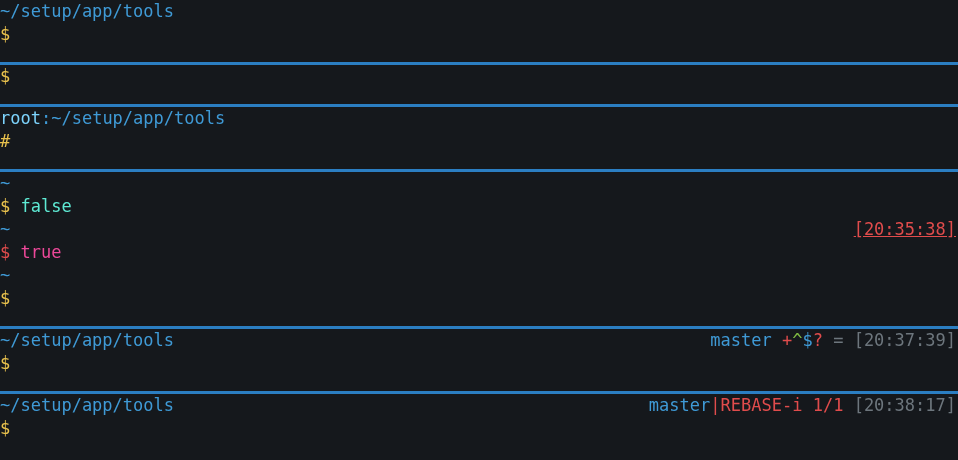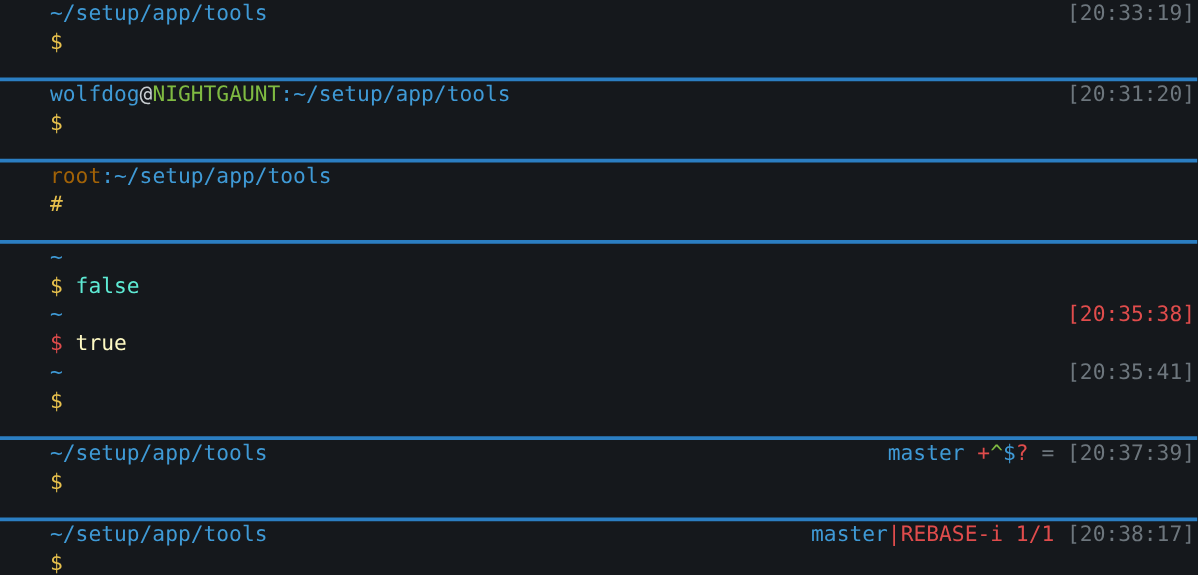--- a/index.html
+++ b/index.html
@@ -19,21 +19,20 @@
     height: 460px;
     background: #15181c;
     position: relative;
     box-sizing: border-box;
   }
 
   
   .pblock {
     position: relative;
     box-sizing: border-box;
-    padding-left: 40px;
   }
   .pblock.ruled {
     border-top: 3px solid #2b7ec2;
   }
   .prow {
     position: relative;
     height: 23px;
     line-height: 23px;
     font-size: 17px;
     white-space: pre;
@@ -50,49 +49,48 @@
     right: 2px;
     top: 0;
     white-space: pre;
     text-align: right;
   }
   .spacer {
     height: 16px;
   }
 
   .ts        { color: #6d767d; font-size: 17px; letter-spacing: 0px; }
-  .ts-err    { color: #e04c4c; font-size: 17px; }
+  .ts-err    { color: #e04c4c; font-size: 17px; text-decoration: underline; }
 
   .gitseg    { font-size: 17px; }
 </style>
 </head>
 <body>
 
 <div id="terminal">
     <div class="pblock">
-      <div class="prow"><span class="left"><span style="color: rgb(63, 154, 214);">~/setup/app/tools</span></span><span class="right"><span class="ts">[20:33:19]</span></span></div>
+      <div class="prow"><span class="left"><span style="color: rgb(63, 154, 214);">~/setup/app/tools</span></span></div>
       <div class="prow"><span class="left"><span style="color: rgb(232, 193, 77);">$</span></span></div>
       <div class="spacer"></div>
     </div>
     <div class="pblock ruled" style="border-top-color: rgb(43, 126, 194);">
-      <div class="prow"><span class="left"><span style="color: rgb(63, 154, 214);">wolfdog</span><span style="color: rgb(200, 205, 209);">@</span><span style="color: rgb(127, 186, 66);">NIGHTGAUNT</span><span style="color: rgb(63, 154, 214);">:</span><span style="color: rgb(63, 154, 214);">~/setup/app/tools</span></span><span class="right"><span class="ts">[20:31:20]</span></span></div>
       <div class="prow"><span class="left"><span style="color: rgb(232, 193, 77);">$</span></span></div>
       <div class="spacer"></div>
     </div>
     <div class="pblock ruled" style="border-top-color: rgb(43, 126, 194);">
-      <div class="prow"><span class="left"><span style="color: #a16207;">root</span><span style="color: rgb(63, 154, 214);">:</span><span style="color: rgb(63, 154, 214);">~/setup/app/tools</span></span></div>
+      <div class="prow"><span class="left"><span style="color: #7dd3fc;">root</span><span style="color: rgb(63, 154, 214);">:</span><span style="color: rgb(63, 154, 214);">~/setup/app/tools</span></span></div>
       <div class="prow"><span class="left"><span style="color: rgb(232, 193, 77);">#</span></span></div>
       <div class="spacer"></div>
     </div>
     <div class="pblock ruled" style="border-top-color: rgb(43, 126, 194);">
       <div class="prow"><span class="left"><span style="color: rgb(63, 154, 214);">~</span></span></div>
       <div class="prow"><span class="left"><span style="color: rgb(232, 193, 77);">$</span><span style="color: #5eead4;"> false</span></span></div>
       <div class="prow"><span class="left"><span style="color: rgb(63, 154, 214);">~</span></span><span class="right"><span class="ts-err">[20:35:38]</span></span></div>
-      <div class="prow"><span class="left"><span style="color: rgb(224, 76, 76);">$</span><span style="color: #fef9c3;"> true</span></span></div>
-      <div class="prow"><span class="left"><span style="color: rgb(63, 154, 214);">~</span></span><span class="right"><span class="ts">[20:35:41]</span></span></div>
+      <div class="prow"><span class="left"><span style="color: rgb(224, 76, 76);">$</span><span style="color: #ec4899;"> true</span></span></div>
+      <div class="prow"><span class="left"><span style="color: rgb(63, 154, 214);">~</span></span></div>
       <div class="prow"><span class="left"><span style="color: rgb(232, 193, 77);">$</span></span></div>
       <div class="spacer"></div>
     </div>
     <div class="pblock ruled" style="border-top-color: rgb(43, 126, 194);">
       <div class="prow"><span class="left"><span style="color: rgb(63, 154, 214);">~/setup/app/tools</span></span><span class="right"><span class="gitseg"><span style="color: rgb(63, 154, 214);">master</span><span style="color: rgb(169, 177, 184);"> </span><span style="color: rgb(224, 76, 76);">+</span><span style="color: rgb(127, 186, 66);">^</span><span style="color: rgb(63, 154, 214);">$</span><span style="color: rgb(224, 76, 76);">?</span><span style="color: rgb(169, 177, 184);"> </span><span style="color: rgb(109, 118, 125);">=</span></span> <span class="ts">[20:37:39]</span></span></div>
       <div class="prow"><span class="left"><span style="color: rgb(232, 193, 77);">$</span></span></div>
       <div class="spacer"></div>
     </div>
     <div class="pblock ruled" style="border-top-color: rgb(43, 126, 194);">
       <div class="prow"><span class="left"><span style="color: rgb(63, 154, 214);">~/setup/app/tools</span></span><span class="right"><span class="gitseg"><span style="color: rgb(63, 154, 214);">master</span><span style="color: rgb(224, 76, 76);">|</span><span style="color: rgb(224, 76, 76);">REBASE-i</span><span style="color: rgb(169, 177, 184);"> </span><span style="color: rgb(224, 76, 76);">1/1</span></span> <span class="ts">[20:38:17]</span></span></div>

